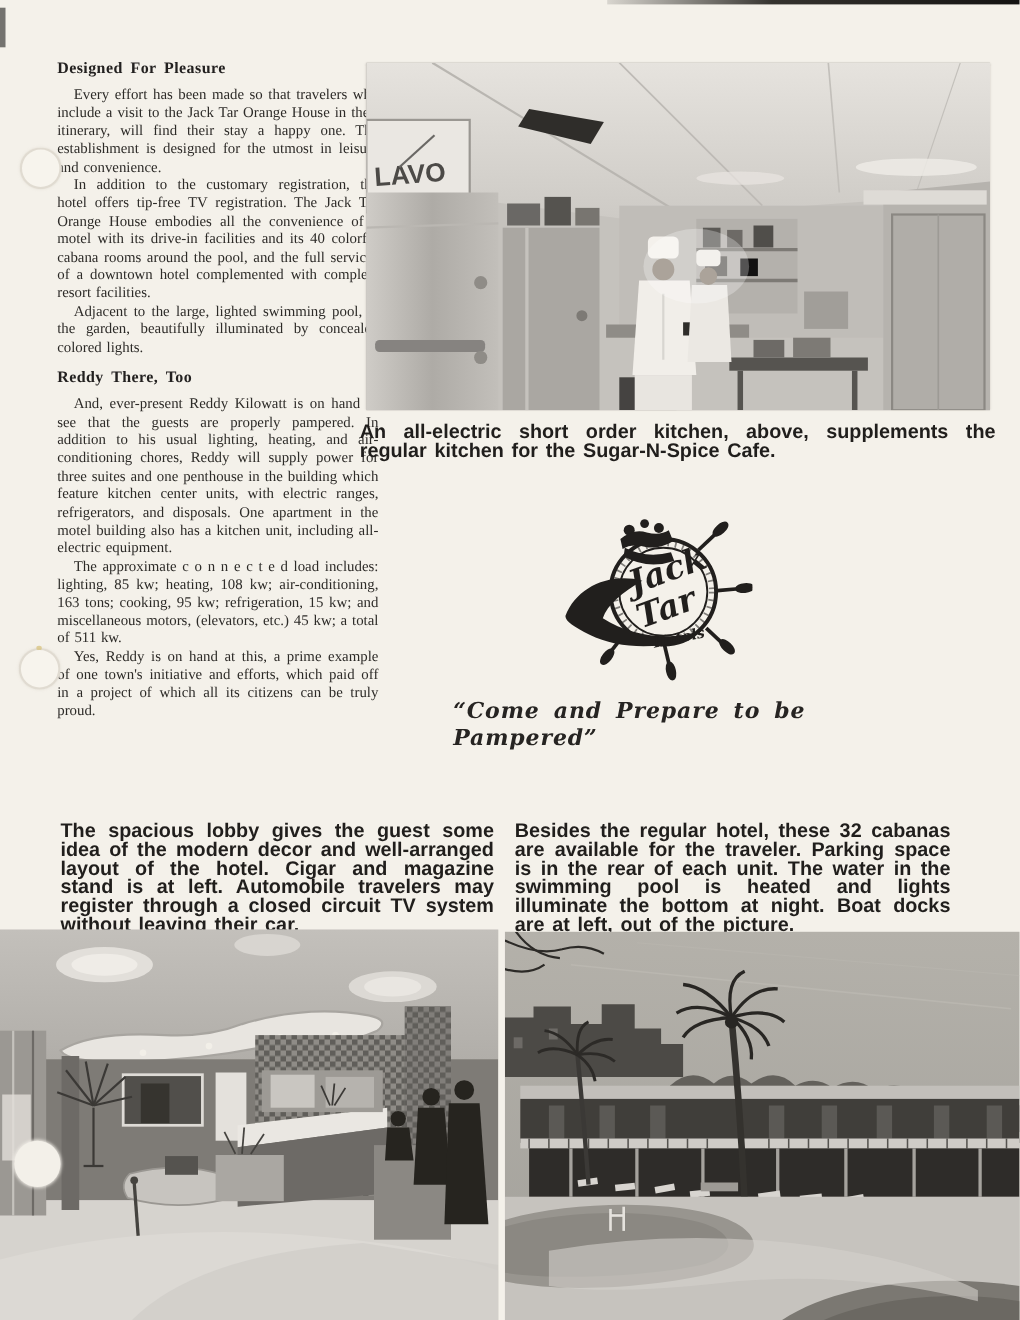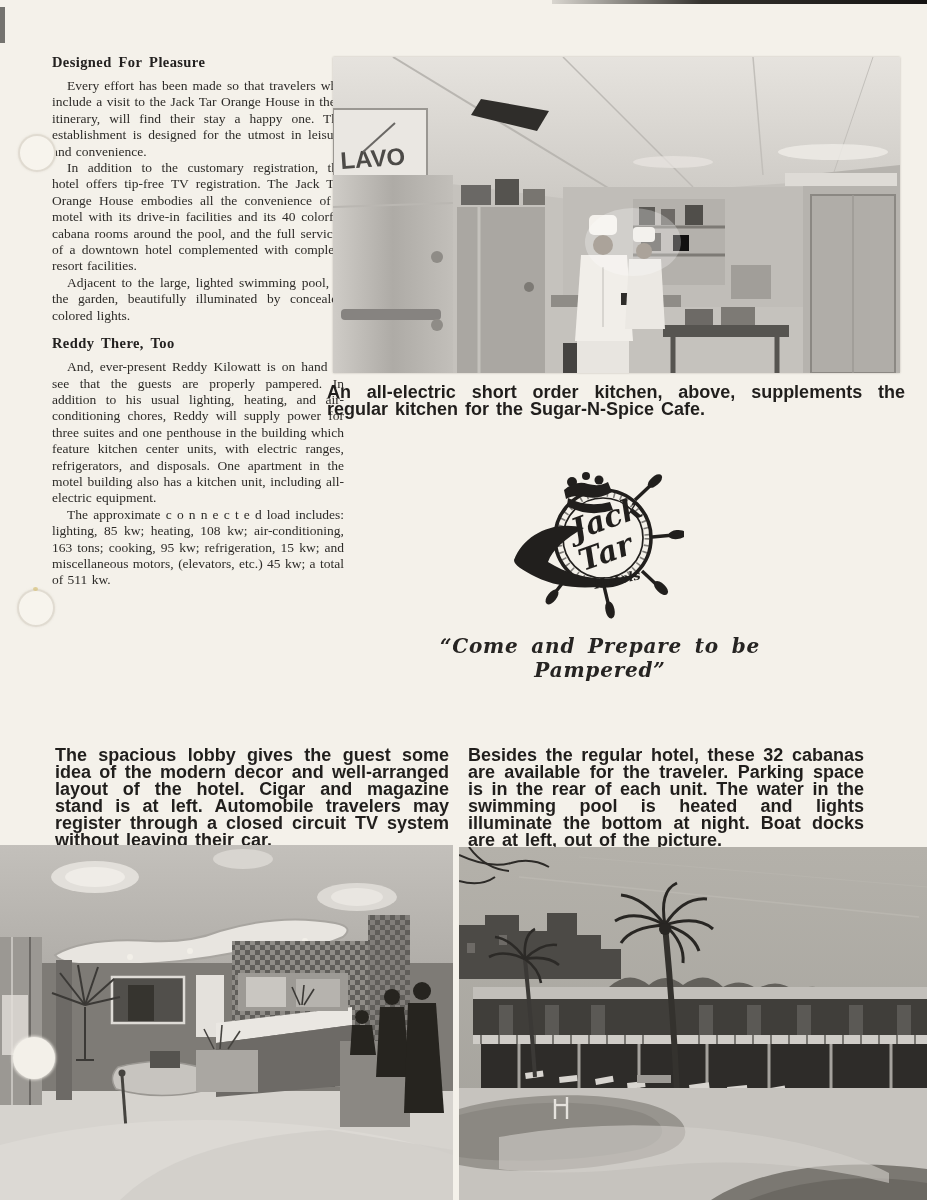--- a/index.html
+++ b/index.html
@@ -40,39 +40,40 @@
   .caption{
     position:absolute;font-family:"Liberation Sans",sans-serif;font-weight:bold;
     font-size:18px;line-height:17px;color:#201e1c;text-align:justify;word-spacing:2px;}
   .kitchen-caption{left:327px;top:384px;width:578px;}
   .lobby-caption{left:55px;top:747px;width:394px;}
   .pool-caption{left:468px;top:747px;width:396px;}
 
   
   .logo-wrap{position:absolute;left:506px;top:464px;width:178px;height:158px;}
   .tagline{
-    position:absolute;left:412px;top:634px;width:376px;text-align:center;
+    position:absolute;left:412px;top:634px;width:376px;
     font-family:"DejaVu Serif",serif;font-style:italic;font-weight:600;
     font-size:20px;letter-spacing:.8px;word-spacing:5px;color:#262422;}
 </style>
 </head>
 <body>
 
 <div class="top-strip"></div>
 <div class="corner-mark-tl"></div>
 <div class="corner-mark-bl"></div>
 
 <div class="article-col">
   <h3>Designed For Pleasure</h3>
   <p>Every effort has been made so that travelers who include a visit to the Jack Tar Orange House in their itinerary, will find their stay a happy one. The establishment is designed for the utmost in leisure and convenience.</p>
   <p>In addition to the customary registration, the hotel offers tip-free TV registration.  The Jack Tar Orange House embodies all the convenience of a motel with its drive-in facilities and its 40 colorful cabana rooms around the pool, and the full services of a downtown hotel complemented with complete resort facilities.</p>
   <p>Adjacent to the large, lighted swimming pool, is the garden, beautifully illuminated by concealed colored lights.</p>
   <h3 class="second">Reddy There, Too</h3>
   <p>And, ever-present Reddy Kilowatt is on hand to see that the guests are properly pampered. In addition to his usual lighting, heating, and air-conditioning chores, Reddy will supply power for three suites and one penthouse in the building which feature kitchen center units, with electric ranges, refrigerators, and disposals.  One apartment in the motel building also has  a kitchen unit, including all-electric equipment.</p>
   <p>The approximate c o n n e c t e d load includes: lighting, 85 kw; heating, 108 kw; air-conditioning, 163 tons; cooking, 95 kw; refrigeration, 15 kw; and miscellaneous motors, (elevators, etc.) 45 kw; a total of 511 kw.</p>
+  <p>Yes, Reddy is on hand at this, a prime example of one town's initiative and efforts, which paid off in a project of which all its citizens can be truly proud.</p>
 </div>
 
 <div class="photo kitchen-photo">
   <svg width="567" height="316" viewBox="0 0 567 316">
     <defs>
       <linearGradient id="kceil" x1="0" y1="0" x2="0" y2="1">
         <stop offset="0" stop-color="#e6e3de"></stop>
           <stop offset="1" stop-color="#cdcac5"></stop>
       </linearGradient>
       <linearGradient id="ksteel" x1="0" y1="0" x2="1" y2="0">

